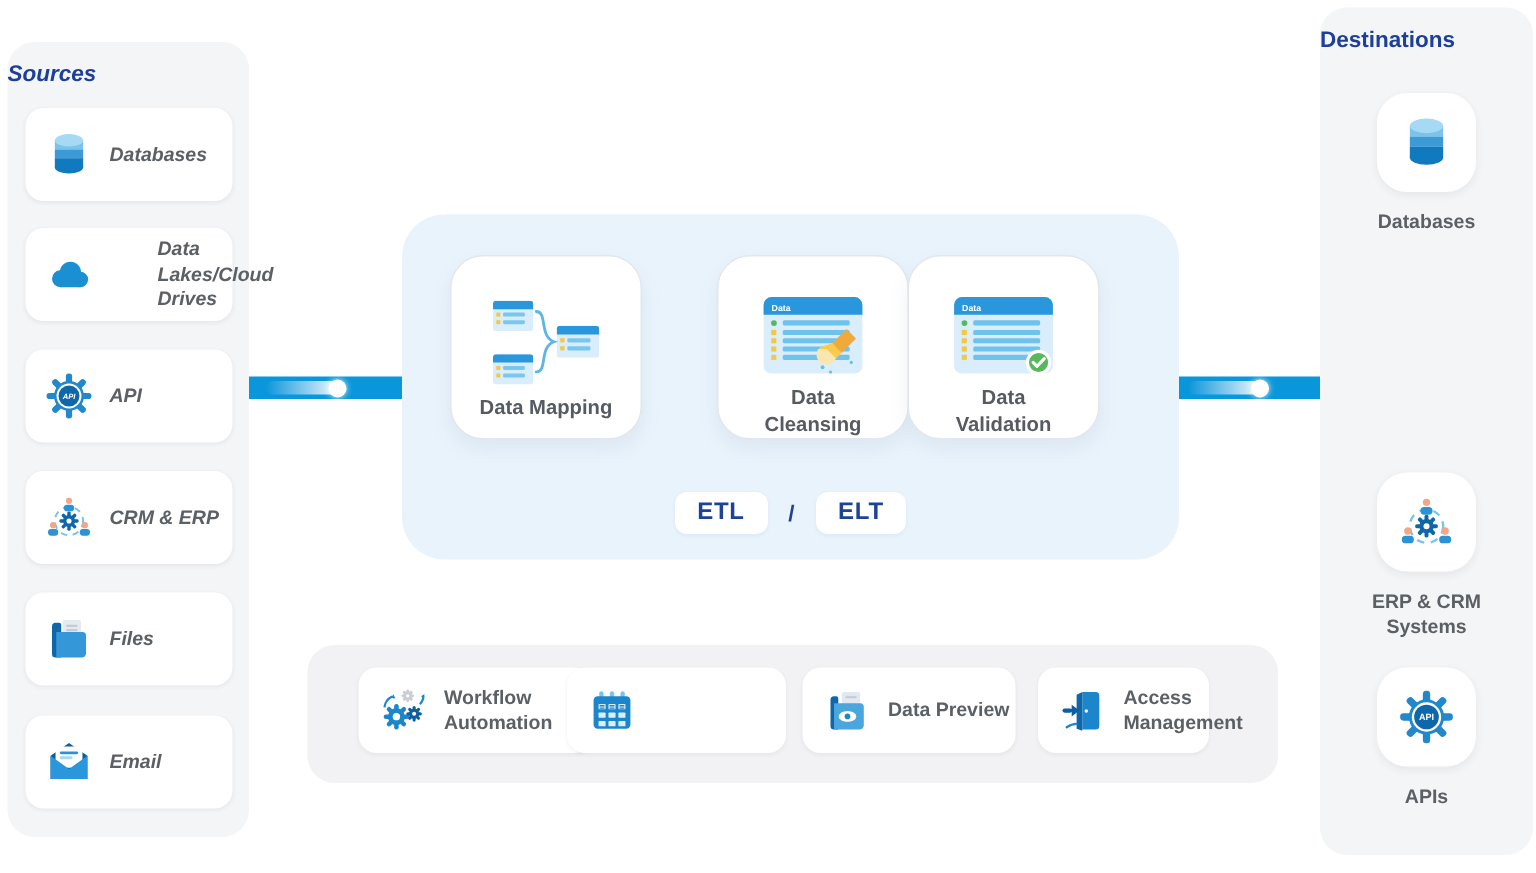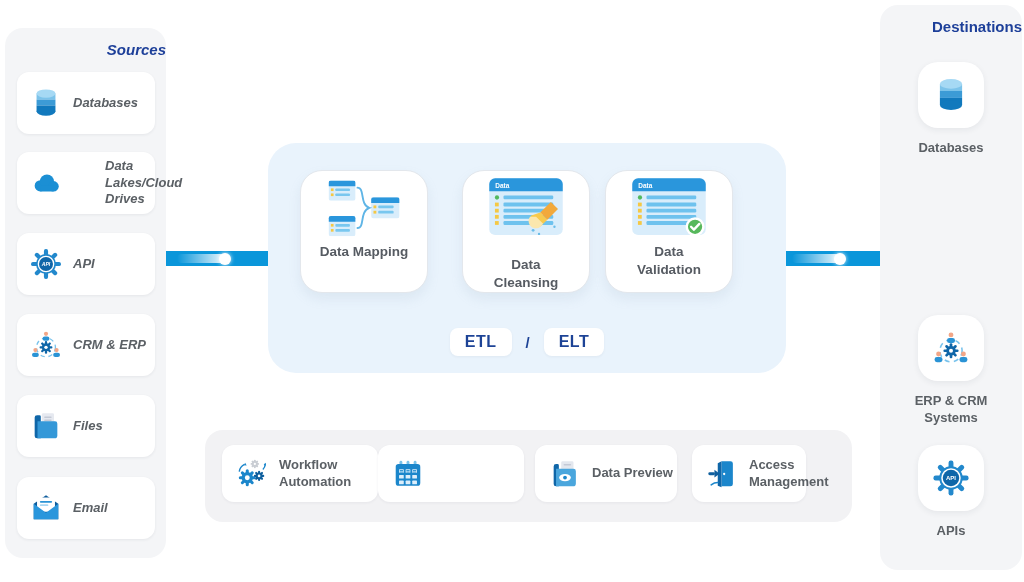--- a/index.html
+++ b/index.html
@@ -3,35 +3,35 @@
 <meta charset="utf-8">
 <style>
   html,body{margin:0;padding:0;}
   body{
     width:1024px;height:582px;position:relative;background:#ffffff;
     font-family:"Liberation Sans",sans-serif;overflow:hidden;
     -webkit-font-smoothing:antialiased;
   }
   
   .side-panel{position:absolute;background:#f4f5f7;border-radius:18px;}
-  .panel-title{text-align:right;font-weight:700;font-size:15px;color:#1d3f99;padding-top:13px;}
+  .panel-title{text-align:left;font-weight:700;font-size:15px;color:#1d3f99;padding-top:13px;}
   
   .src-card{
     position:absolute;left:12px;width:138px;height:62px;background:#fff;border-radius:12px;
     box-shadow:0 1px 3px rgba(30,40,60,.07);display:flex;align-items:center;gap:10px;
     padding:0 6px 0 12px;box-sizing:border-box;
   }
   .card-icon{width:34px;height:34px;flex:0 0 auto;}
   .card-label{font-size:13px;font-weight:700;color:#5b6065;line-height:1.3;}
   
   .process-panel{position:absolute;left:268px;top:143px;width:518px;height:230px;background:#e9f3fc;border-radius:28px;}
   .stage-card{
     position:absolute;top:27px;width:128px;height:123px;background:#fff;border:1px solid #e3e7ec;
     border-radius:22px;box-shadow:0 6px 12px rgba(140,160,185,.14);
-    display:flex;flex-direction:column;align-items:center;padding-top:6px;box-sizing:border-box;
+    display:flex;flex-direction:column;align-items:center;padding-top:26px;box-sizing:border-box;
   }
   .stage-icon{width:78px;height:64px;}
   .stage-label{margin-top:2px;text-align:center;font-size:13.5px;font-weight:700;color:#565b62;line-height:1.32;width:96px;}
   .mode-row{position:absolute;left:0;right:0;top:185px;display:flex;justify-content:center;align-items:center;gap:14px;}
   .mode-pill{
     background:#fff;border-radius:8px;padding:5px 15px;font-weight:700;font-size:16px;color:#1d4396;
     letter-spacing:.5px;box-shadow:0 1px 3px rgba(30,40,60,.05);
   }
   .mode-sep{font-weight:700;font-size:15px;color:#1d4396;}
   
@@ -293,21 +293,21 @@
 
 <div class="process-panel">
 
   <div class="stage-card" style="left:32px;">
     <svg class="stage-icon" viewBox="0 0 64 54">
       <use href="#sym-mapping" x="0" y="2" width="64" height="50"></use>
     </svg>
     <div class="stage-label">Data Mapping</div>
   </div>
 
-  <div class="stage-card" style="left:194px;justify-content:space-between;">
+  <div class="stage-card" style="left:210px;justify-content:space-between;">
     <svg class="stage-icon" viewBox="0 0 64 54">
       <use href="#sym-table" x="0" y="0" width="64" height="50"></use>
       <g>
         <path d="M53 21l6 6-9 9-6-6z" fill="#f2a93b"></path>
         <path d="M44 30l6 6-5 5c-2 2-6 1.5-8-.5s-2.5-6-.5-8z" fill="#f8ca4d"></path>
         <path d="M40.5 33.5l6 6-2.5 2.5c-2 2-6 1.5-8-.5s-2.5-6-.5-8z" fill="#fbe7ad"></path>
         <circle cx="38" cy="45" r="1.2" fill="#6bbde9"></circle>
         <circle cx="43" cy="48" r="1" fill="#6bbde9"></circle>
         <circle cx="56" cy="42" r="1" fill="#6bbde9"></circle>
       </g>
@@ -327,21 +327,21 @@
   </div>
 
   <div class="mode-row">
     <div class="mode-pill">ETL</div>
     <div class="mode-sep">/</div>
     <div class="mode-pill">ELT</div>
   </div>
 </div>
 
 <div class="tools-panel">
-  <div class="tool-card" style="left:17px;width:156px;">
+  <div class="tool-card" style="left:34px;width:156px;">
     <svg class="tool-icon" viewBox="0 0 36 36">
         <use href="#sym-wf"></use>
       </svg>
     <div class="tool-label">Workflow Automation</div>
   </div>
   <div class="tool-card" style="left:173px;width:146px;">
     <svg class="tool-icon" viewBox="0 0 36 36">
         <use href="#sym-cal"></use>
       </svg>
   </div>

